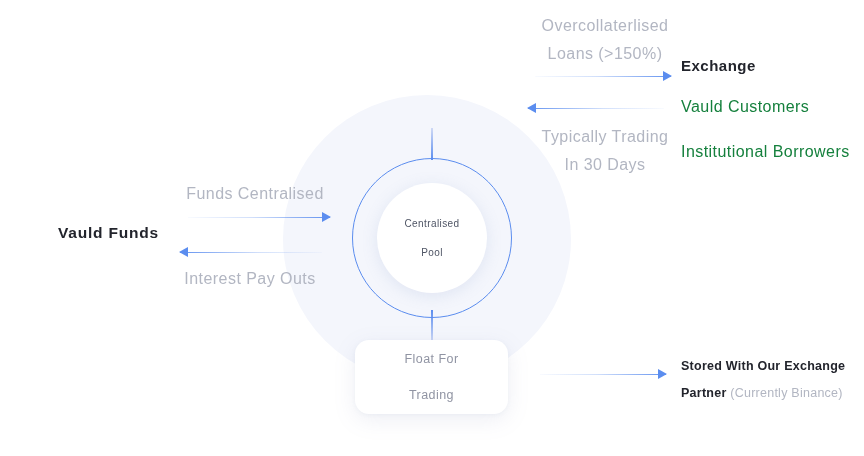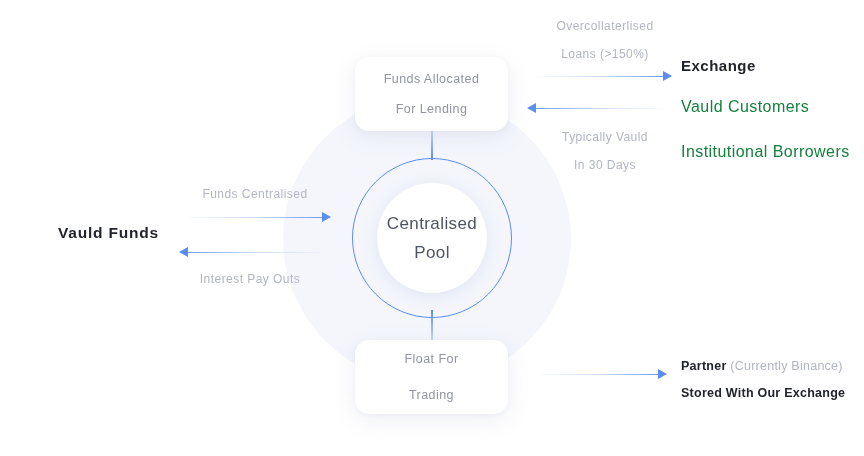--- a/index.html
+++ b/index.html
@@ -87,21 +87,21 @@
     border-radius: 50%;
     background: #ffffff;
     box-shadow: 0 3px 16px rgba(120,140,190,0.16);
     z-index: 3;
     display: flex;
     flex-direction: column;
     align-items: center;
     justify-content: center;
   }
   #inner-disc .ln {
-    font-size: 17px;
+    font-size: 10px;
     color: #4e5464;
     letter-spacing: 0.4px;
     line-height: 29px;
     white-space: nowrap;
   }
 
   
   .arrow {
     position: absolute;
     height: 10px;
@@ -147,21 +147,21 @@
 
   #arrow-users-in   { left: 188px; top: 212px; width: 142px; }
   #arrow-users-out  { left: 180px; top: 247px; width: 142px; }
   #arrow-borrow-out { left: 535px; top: 71px;  width: 136px; }
   #arrow-borrow-in  { left: 528px; top: 103px; width: 136px; }
   #arrow-float-out  { left: 540px; top: 369px; width: 126px; }
 
   
   .flow-label {
     position: absolute;
-    font-size: 12px;
+    font-size: 16px;
     color: #b2b6c2;
     letter-spacing: 0.45px;
     line-height: 28px;
     text-align: center;
     white-space: nowrap;
     z-index: 4;
   }
   #lbl-overcollat { left: 520px; top: 12px;  width: 170px; }
   #lbl-repaid     { left: 520px; top: 123px; width: 170px; }
   #lbl-consol     { left: 175px; top: 180px; width: 160px; text-align: center; }
@@ -205,24 +205,20 @@
 </head>
 <body>
 
 <div id="stage">
 
   <div class="bg-blob"></div>
 
   <div class="vconn" id="vconn-top"></div>
   <div class="vconn" id="vconn-bottom"></div>
 
-  <div class="card" id="card-top">
-    <div class="ln">Funds Allocated</div>
-    <div class="ln">For Lending</div>
-  </div>
 
   <div class="card" id="card-bottom">
     <div class="ln">Float For</div>
     <div class="ln">Trading</div>
   </div>
 
   <div id="ring"></div>
   <div id="inner-disc">
     <div class="ln">Centralised</div>
     <div class="ln">Pool</div>
@@ -247,40 +243,40 @@
   <div class="arrow left" id="arrow-borrow-in">
     <div class="shaft"></div>
     <div class="head"></div>
   </div>
 
   <div class="flow-label" id="lbl-overcollat">
     <div>Overcollaterlised</div>
     <div>Loans (&gt;150%)</div>
   </div>
   <div class="flow-label" id="lbl-repaid">
-    <div>Typically Vauld</div>
+    <div>Typically Trading</div>
     <div>In 30 Days</div>
   </div>
 
   <div class="arrow right" id="arrow-float-out">
     <div class="shaft"></div>
     <div class="head"></div>
   </div>
 
   <div class="endpoint" id="ep-vauld-users">
     <div class="title">Vauld Funds</div>
   </div>
 
   <div class="endpoint" id="ep-borrowers">
     <div class="title">Exchange</div>
     <div class="sub">Vauld Customers</div>
     <div class="sub">Institutional Borrowers</div>
   </div>
 
   <div class="endpoint" id="ep-exchange">
+    <div class="line">Stored With Our Exchange</div>
     <div class="line">
       <span>Partner</span>
       <span class="muted">(Currently Binance)</span>
     </div>
-    <div class="line">Stored With Our Exchange</div>
   </div>
 
 </div>
 
 </body></html>

